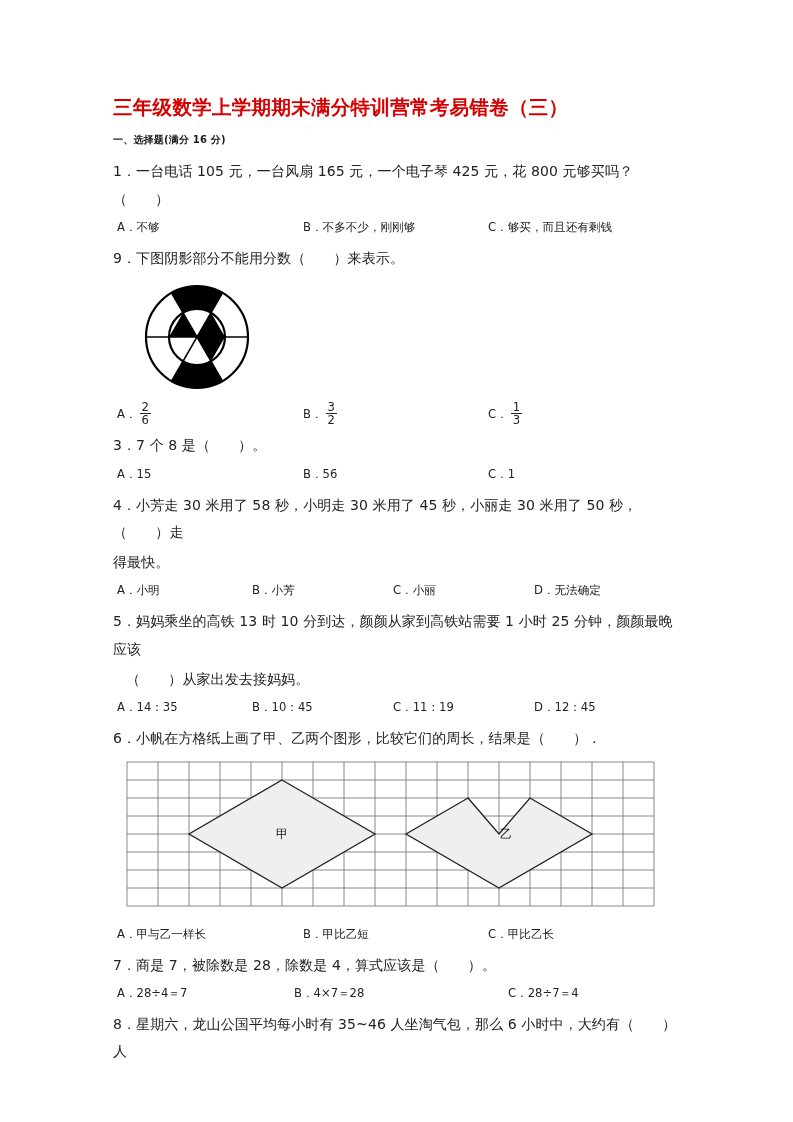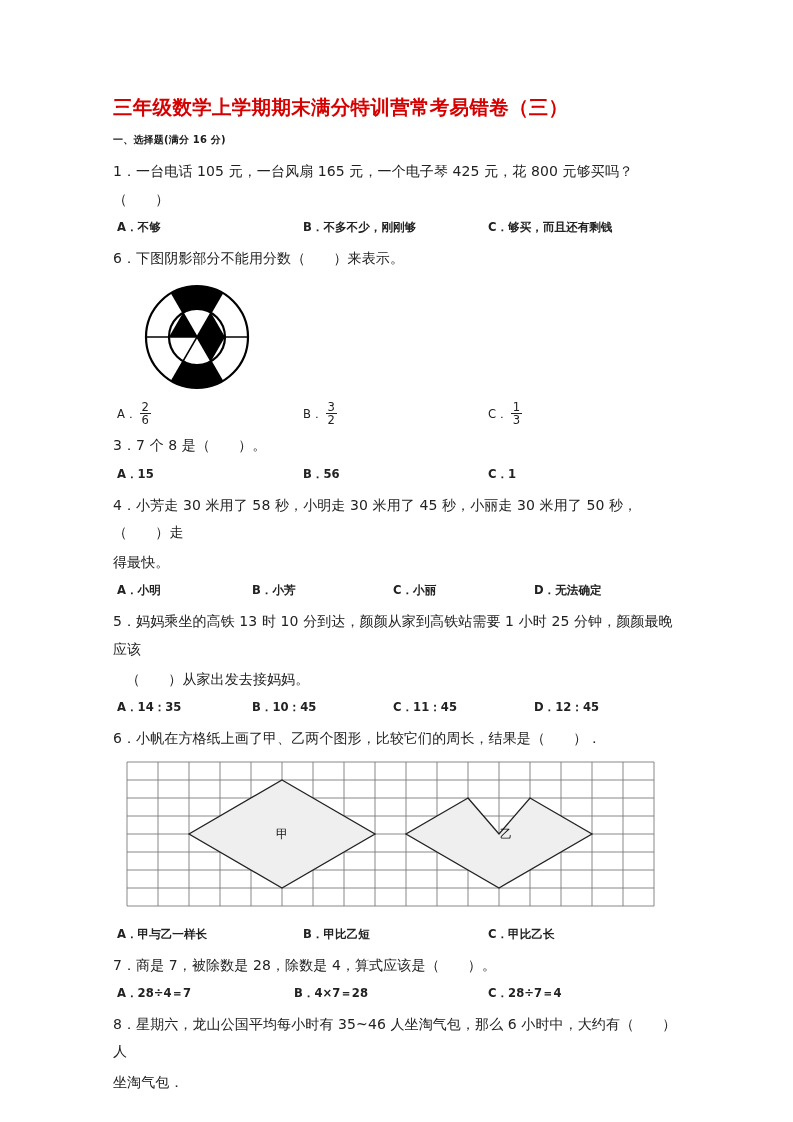--- a/index.html
+++ b/index.html
@@ -60,21 +60,20 @@
     line-height: 1.95;
     color: #222;
     margin: 0 0 7px 0;
     position: relative;
     height: 22px;
   }
   .opt {
     position: absolute;
     top: 0;
     white-space: nowrap;
-    font-weight: bold;
   }
   .opt-f {
     position: absolute;
     top: -2px;
     white-space: nowrap;
     display: flex;
     align-items: center;
   }
   .frac {
     display: inline-flex;
@@ -107,21 +106,21 @@
 
     <div class="section-head">一、选择题(满分 16 分)</div>
 
     <div class="q">1．一台电话 105 元，一台风扇 165 元，一个电子琴 425 元，花 800 元够买吗？（　　）</div>
     <div class="opts">
       <span class="opt" style="left:4px;">A．不够</span>
       <span class="opt" style="left:190px;">B．不多不少，刚刚够</span>
       <span class="opt" style="left:375px;">C．够买，而且还有剩钱</span>
     </div>
 
-    <div class="q">6．下图阴影部分不能用分数（　　）来表示。</div>
+    <div class="q">9．下图阴影部分不能用分数（　　）来表示。</div>
 
     <div class="fig-pie">
       <svg width="112" height="112" viewBox="0 0 112 112">
         <defs>
           <clipPath id="outerRing">
             <path d="M56,56 m-51,0 a51,51 0 1,0 102,0 a51,51 0 1,0 -102,0 Z
                      M56,56 m-28,0 a28,28 0 1,1 56,0 a28,28 0 1,1 -56,0 Z" clip-rule="evenodd"></path>
           </clipPath>
           <clipPath id="innerDisk">
             <circle cx="56" cy="56" r="28"></circle>
@@ -190,21 +189,21 @@
       <span class="opt" style="left:139px;">B．小芳</span>
       <span class="opt" style="left:280px;">C．小丽</span>
       <span class="opt" style="left:421px;">D．无法确定</span>
     </div>
 
     <div class="q">5．妈妈乘坐的高铁 13 时 10 分到达，颜颜从家到高铁站需要 1 小时 25 分钟，颜颜最晚应该</div>
     <div class="q q-indent">（　　）从家出发去接妈妈。</div>
     <div class="opts">
       <span class="opt" style="left:4px;">A．14：35</span>
       <span class="opt" style="left:139px;">B．10：45</span>
-      <span class="opt" style="left:280px;">C．11：45</span>
+      <span class="opt" style="left:280px;">C．11：19</span>
       <span class="opt" style="left:421px;">D．12：45</span>
     </div>
 
     <div class="q">6．小帆在方格纸上画了甲、乙两个图形，比较它们的周长，结果是（　　）．</div>
 
     <div class="fig-grid">
       <svg width="543" height="152" viewBox="0 0 543 152">
 
         <g stroke="#7a7a7a" stroke-width="0.9" fill="none">
           <line x1="1" y1="1" x2="528" y2="1"></line>
@@ -248,20 +247,19 @@
     <div class="opts">
       <span class="opt" style="left:4px;">A．甲与乙一样长</span>
       <span class="opt" style="left:190px;">B．甲比乙短</span>
       <span class="opt" style="left:375px;">C．甲比乙长</span>
     </div>
 
     <div class="q">7．商是 7，被除数是 28，除数是 4，算式应该是（　　）。</div>
     <div class="opts">
       <span class="opt" style="left:4px;">A．28÷4＝7</span>
       <span class="opt" style="left:181px;">B．4×7＝28</span>
-      <span class="opt" style="left:375px;">C．28÷7＝4</span>
+      <span class="opt" style="left:395px;">C．28÷7＝4</span>
     </div>
 
     <div class="q">8．星期六，龙山公国平均每小时有 35~46 人坐淘气包，那么 6 小时中，大约有（　　）人</div>
-    <div class="q">坐淘气包．</div>
 
   </div>
 </div>
 
 </body></html>

